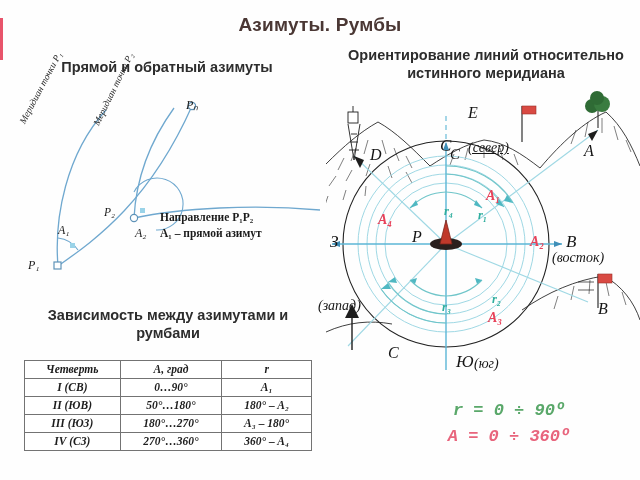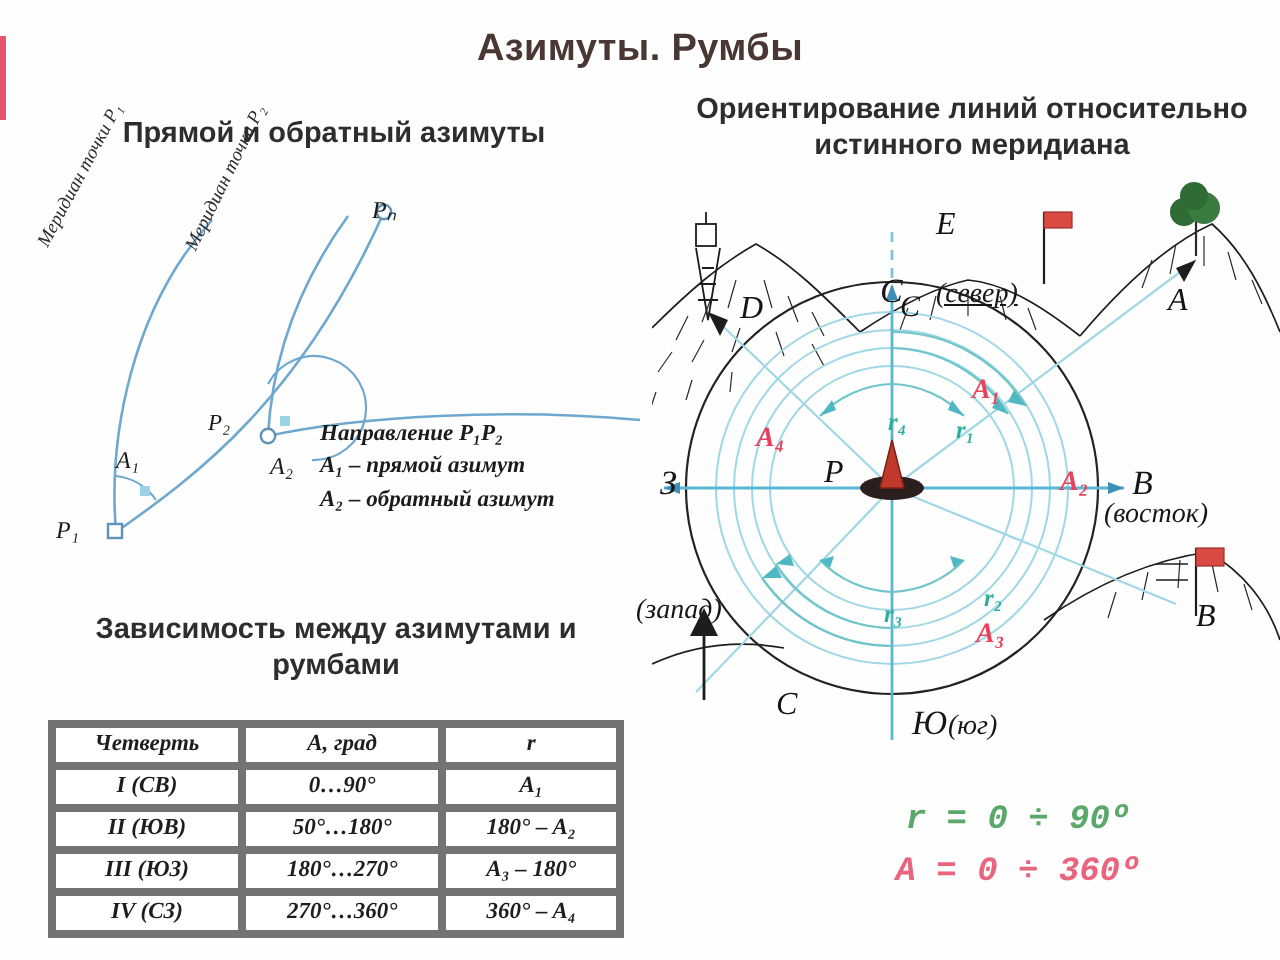--- a/index.html
+++ b/index.html
@@ -75,42 +75,41 @@
   #pt-p1 { left: 28px;  top: 258px; font-size: 12px; }
   #pt-p2 { left: 104px; top: 206px; font-size: 11.5px; }
   #pt-pn { left: 186px; top: 96px;  font-size: 12px; }
   #ang-a1 { left: 58px;  top: 223px; font-size: 12px; }
   #ang-a2 { left: 135px; top: 226px; font-size: 12px; }
 
   #legend-left {
     position: absolute;
     left: 160px; top: 209px;
     font-family: "Liberation Serif", serif;
-    font-style: italic;
     font-weight: bold;
     font-size: 11.5px;
     color: #1b1b1b;
     line-height: 1.42;
   }
 
   
   #tbl {
     position: absolute;
     left: 24px; top: 360px;
     width: 288px;
     border-collapse: collapse;
     font-family: "Liberation Serif", serif;
     font-style: italic;
     font-weight: bold;
     font-size: 11.5px;
     color: #1d1d1d;
     background: #fff;
   }
   #tbl th, #tbl td {
-    border: 4px solid #737373;
+    border: 1px solid #737373;
     text-align: center;
     padding: 2px 12px 3px;
     white-space: nowrap;
   }
   #tbl th { font-size: 11.5px; }
   .col-q { width: 94px; }
   .col-a { width: 104px; }
   .col-r { width: 90px; }
 
   
@@ -218,21 +217,20 @@
 
   <div class="lbl" id="pt-p1">P₁</div>
   <div class="lbl" id="pt-p2">P₂</div>
   <div class="lbl" id="pt-pn">Pₙ</div>
   <div class="lbl" id="ang-a1">A₁</div>
   <div class="lbl" id="ang-a2">A₂</div>
 
   <div id="legend-left">
     <div>Направление P₁P₂</div>
     <div>A₁ – прямой азимут</div>
-    <div>A₂ – обратный азимут</div>
   </div>
 
   <table id="tbl">
     <thead>
       <tr>
         <th class="col-q">Четверть</th>
         <th class="col-a">A, град</th>
         <th class="col-r">r</th>
       </tr>
     </thead>

